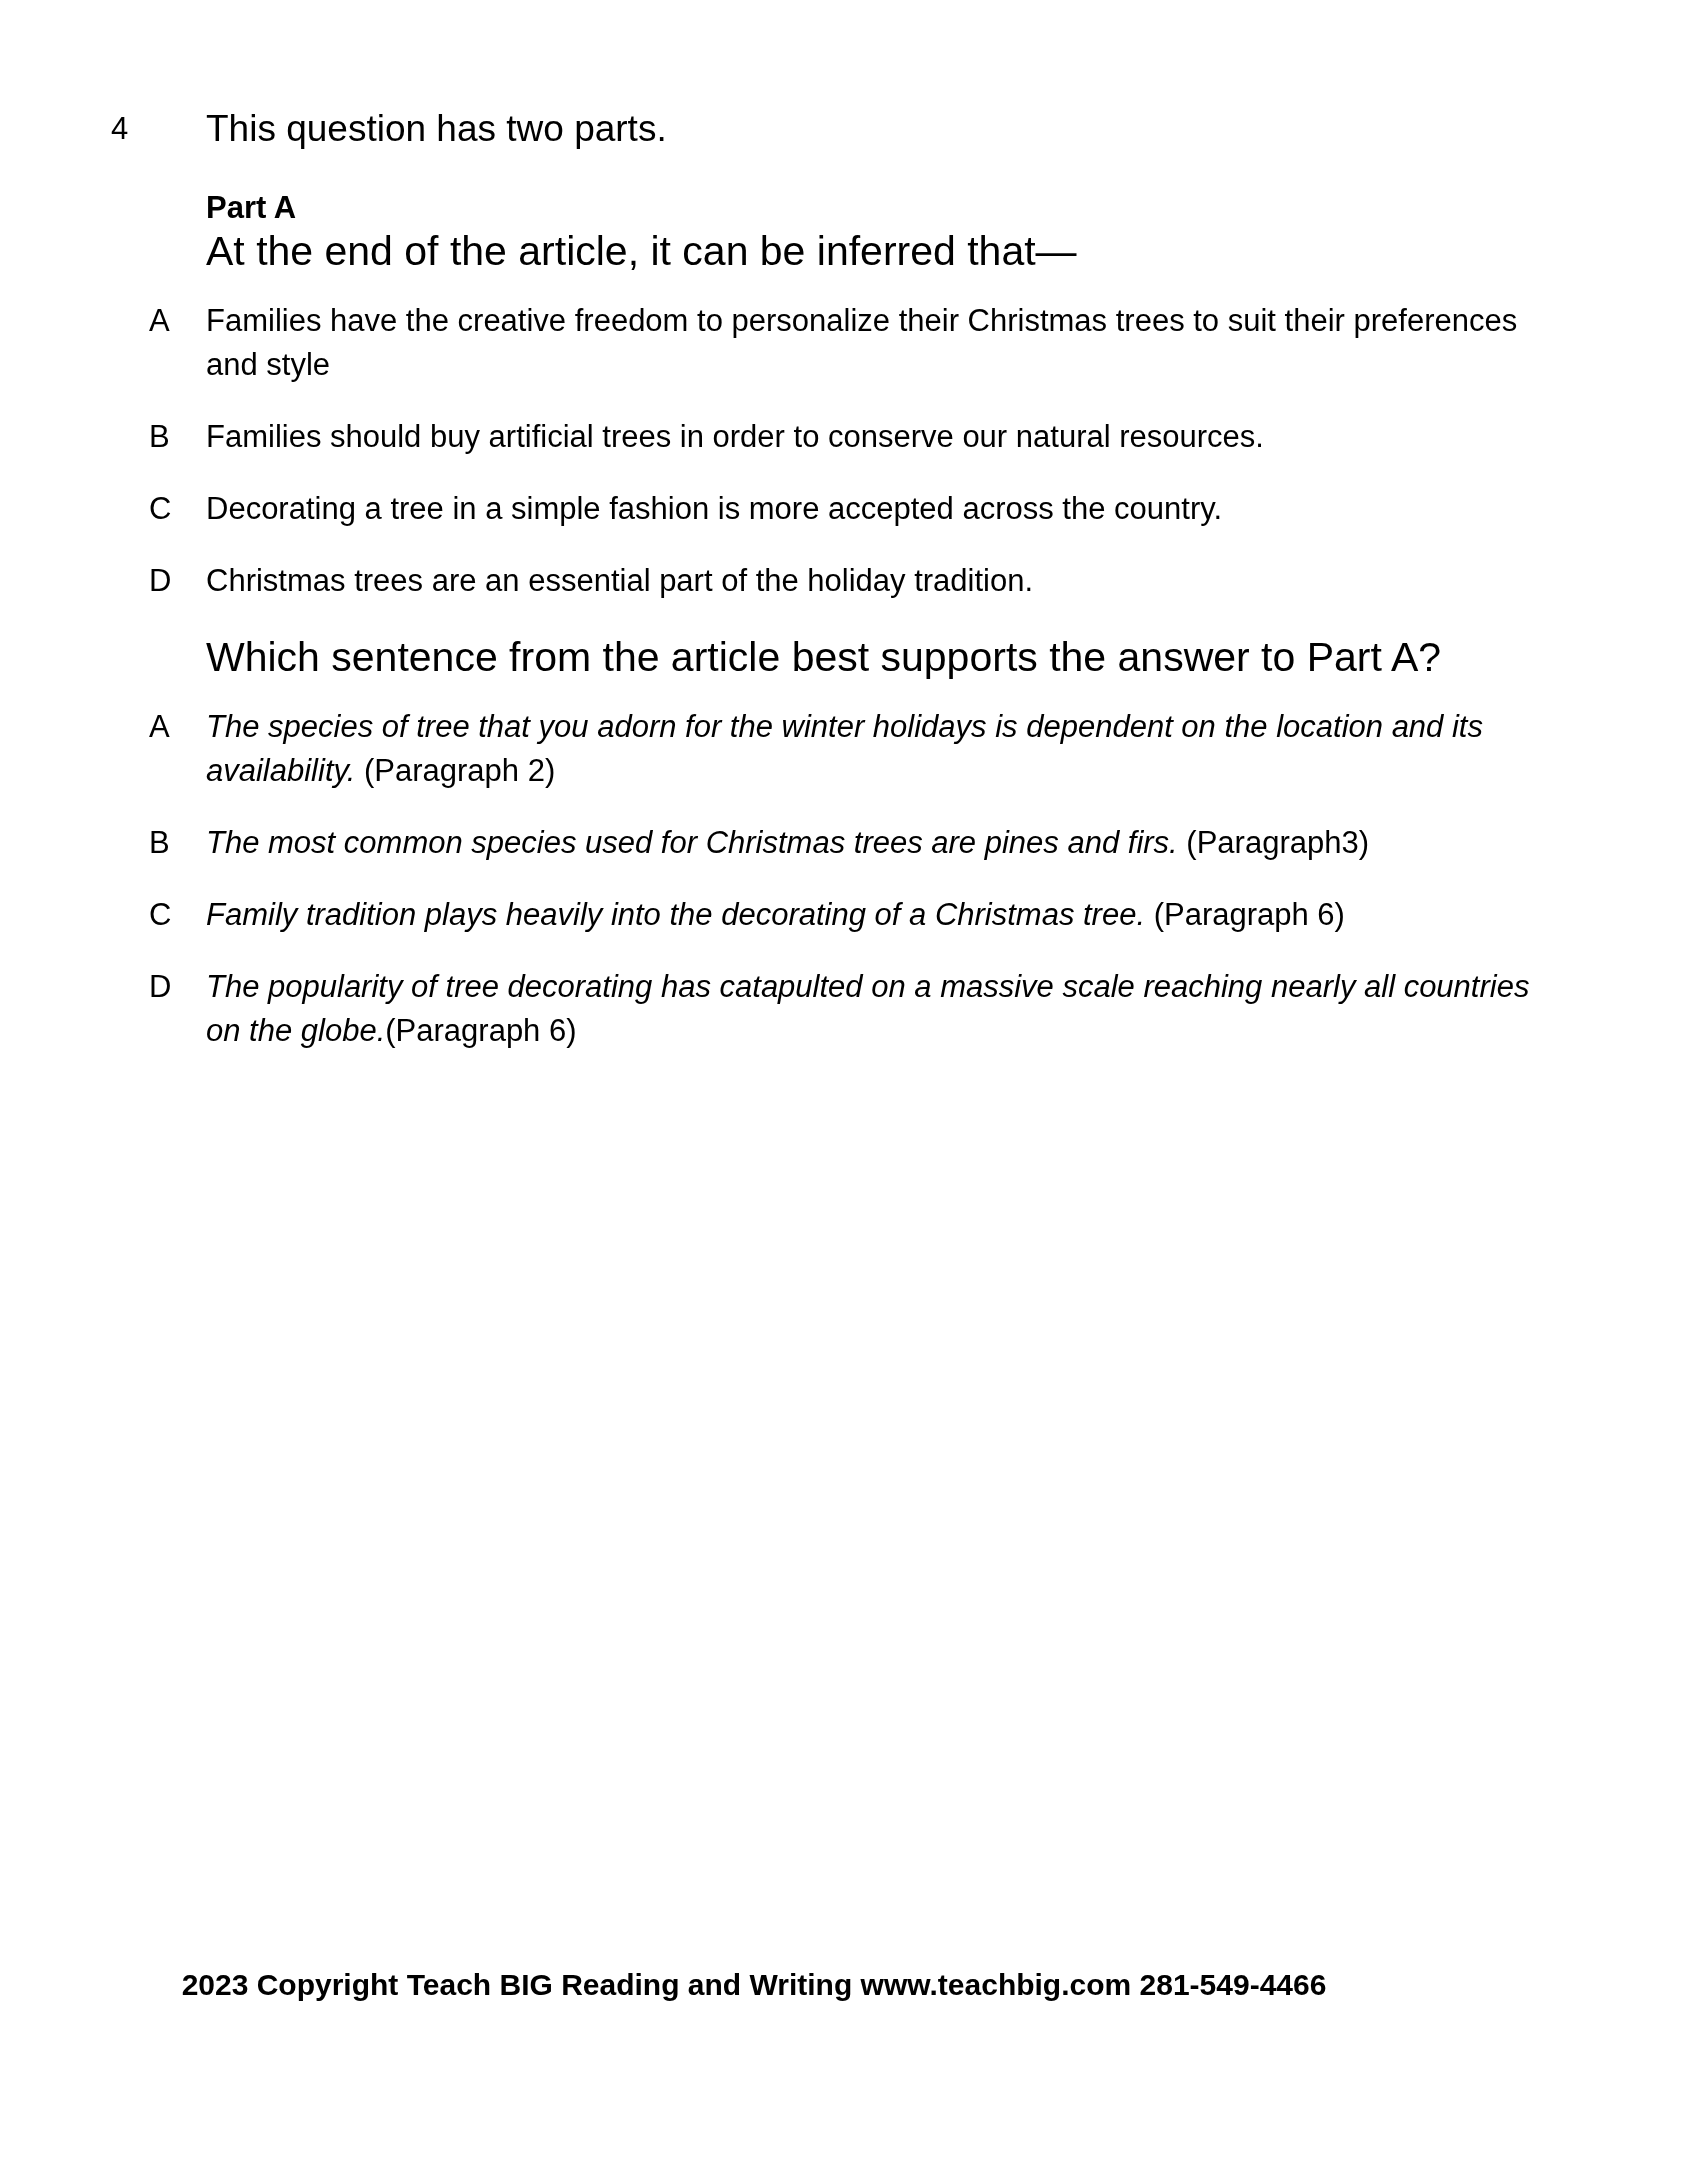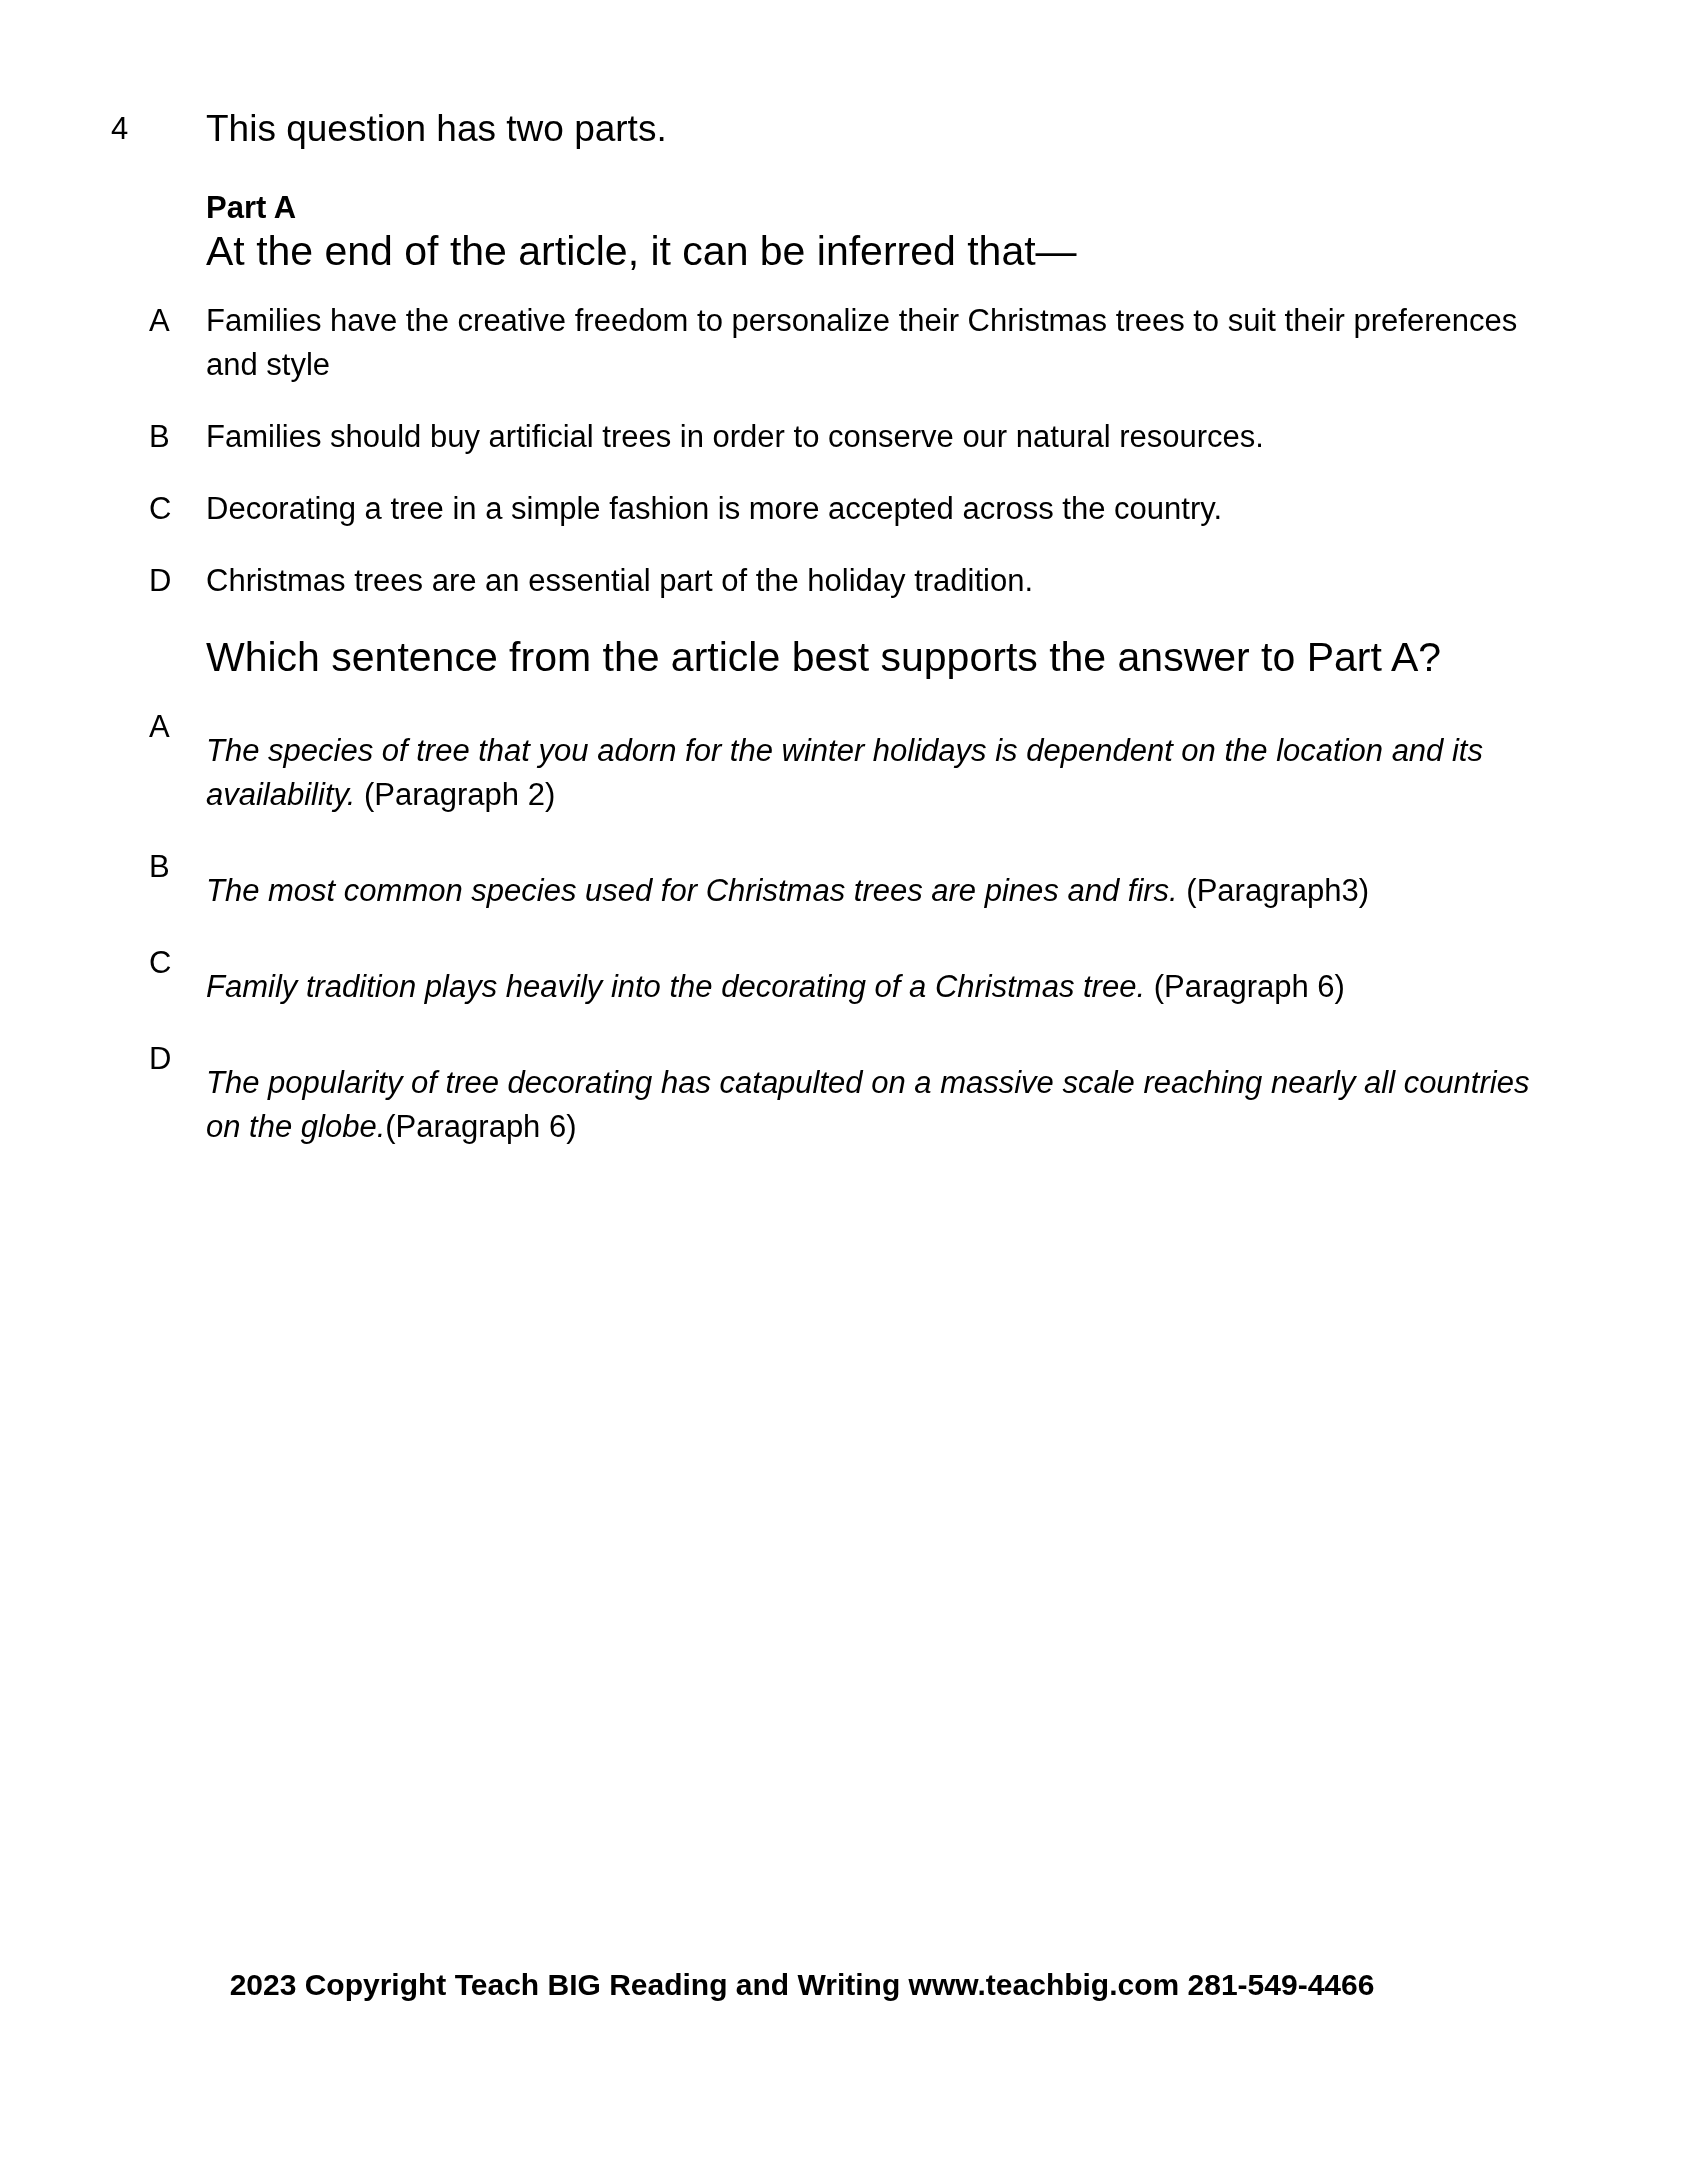--- a/index.html
+++ b/index.html
@@ -87,33 +87,32 @@
     max-width: 1332px;
   }
   .choice-text.italic > .quote {
     font-style: italic;
   }
   .quote { font-style: normal; }
   .cite  { font-style: normal; }
 
   
   .part-a-choices .choice-text { max-width: 1317px; }
-  .part-b-choices .choice-text { max-width: 1332px; margin-top: 24px; }
+  .part-b-choices .choice-text { max-width: 1332px; }
 
   
   .footer {
     position: absolute;
     left: 0;
     top: 1965px;
     width: 1508px;
     text-align: center;
     font-size: 30px;
     line-height: 40px;
     font-weight: 600;
-    padding-left: 48px;
   }
 </style>
 </head>
 <body>
 
 <div class="page">
 
   <div class="content">
 
     <div class="q-row">

